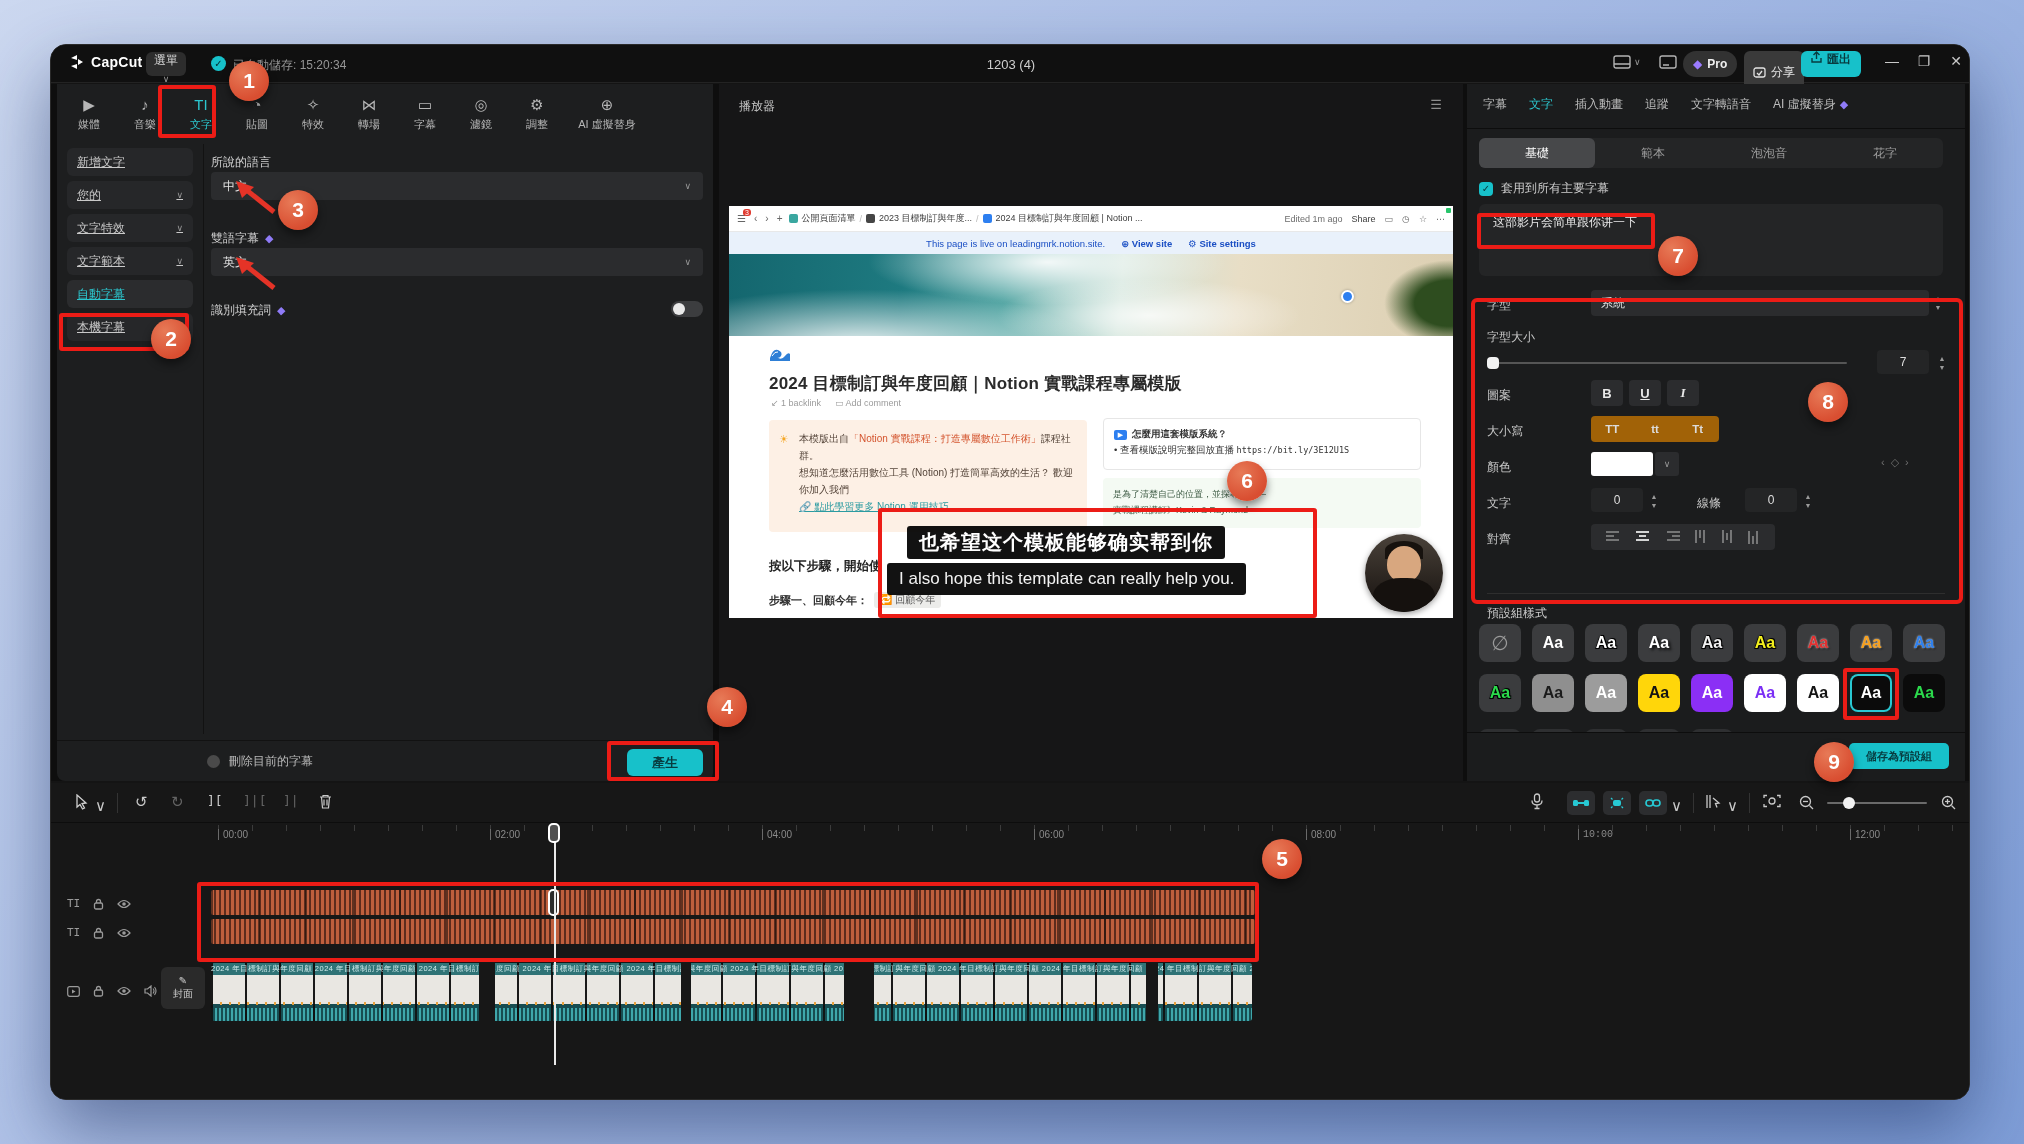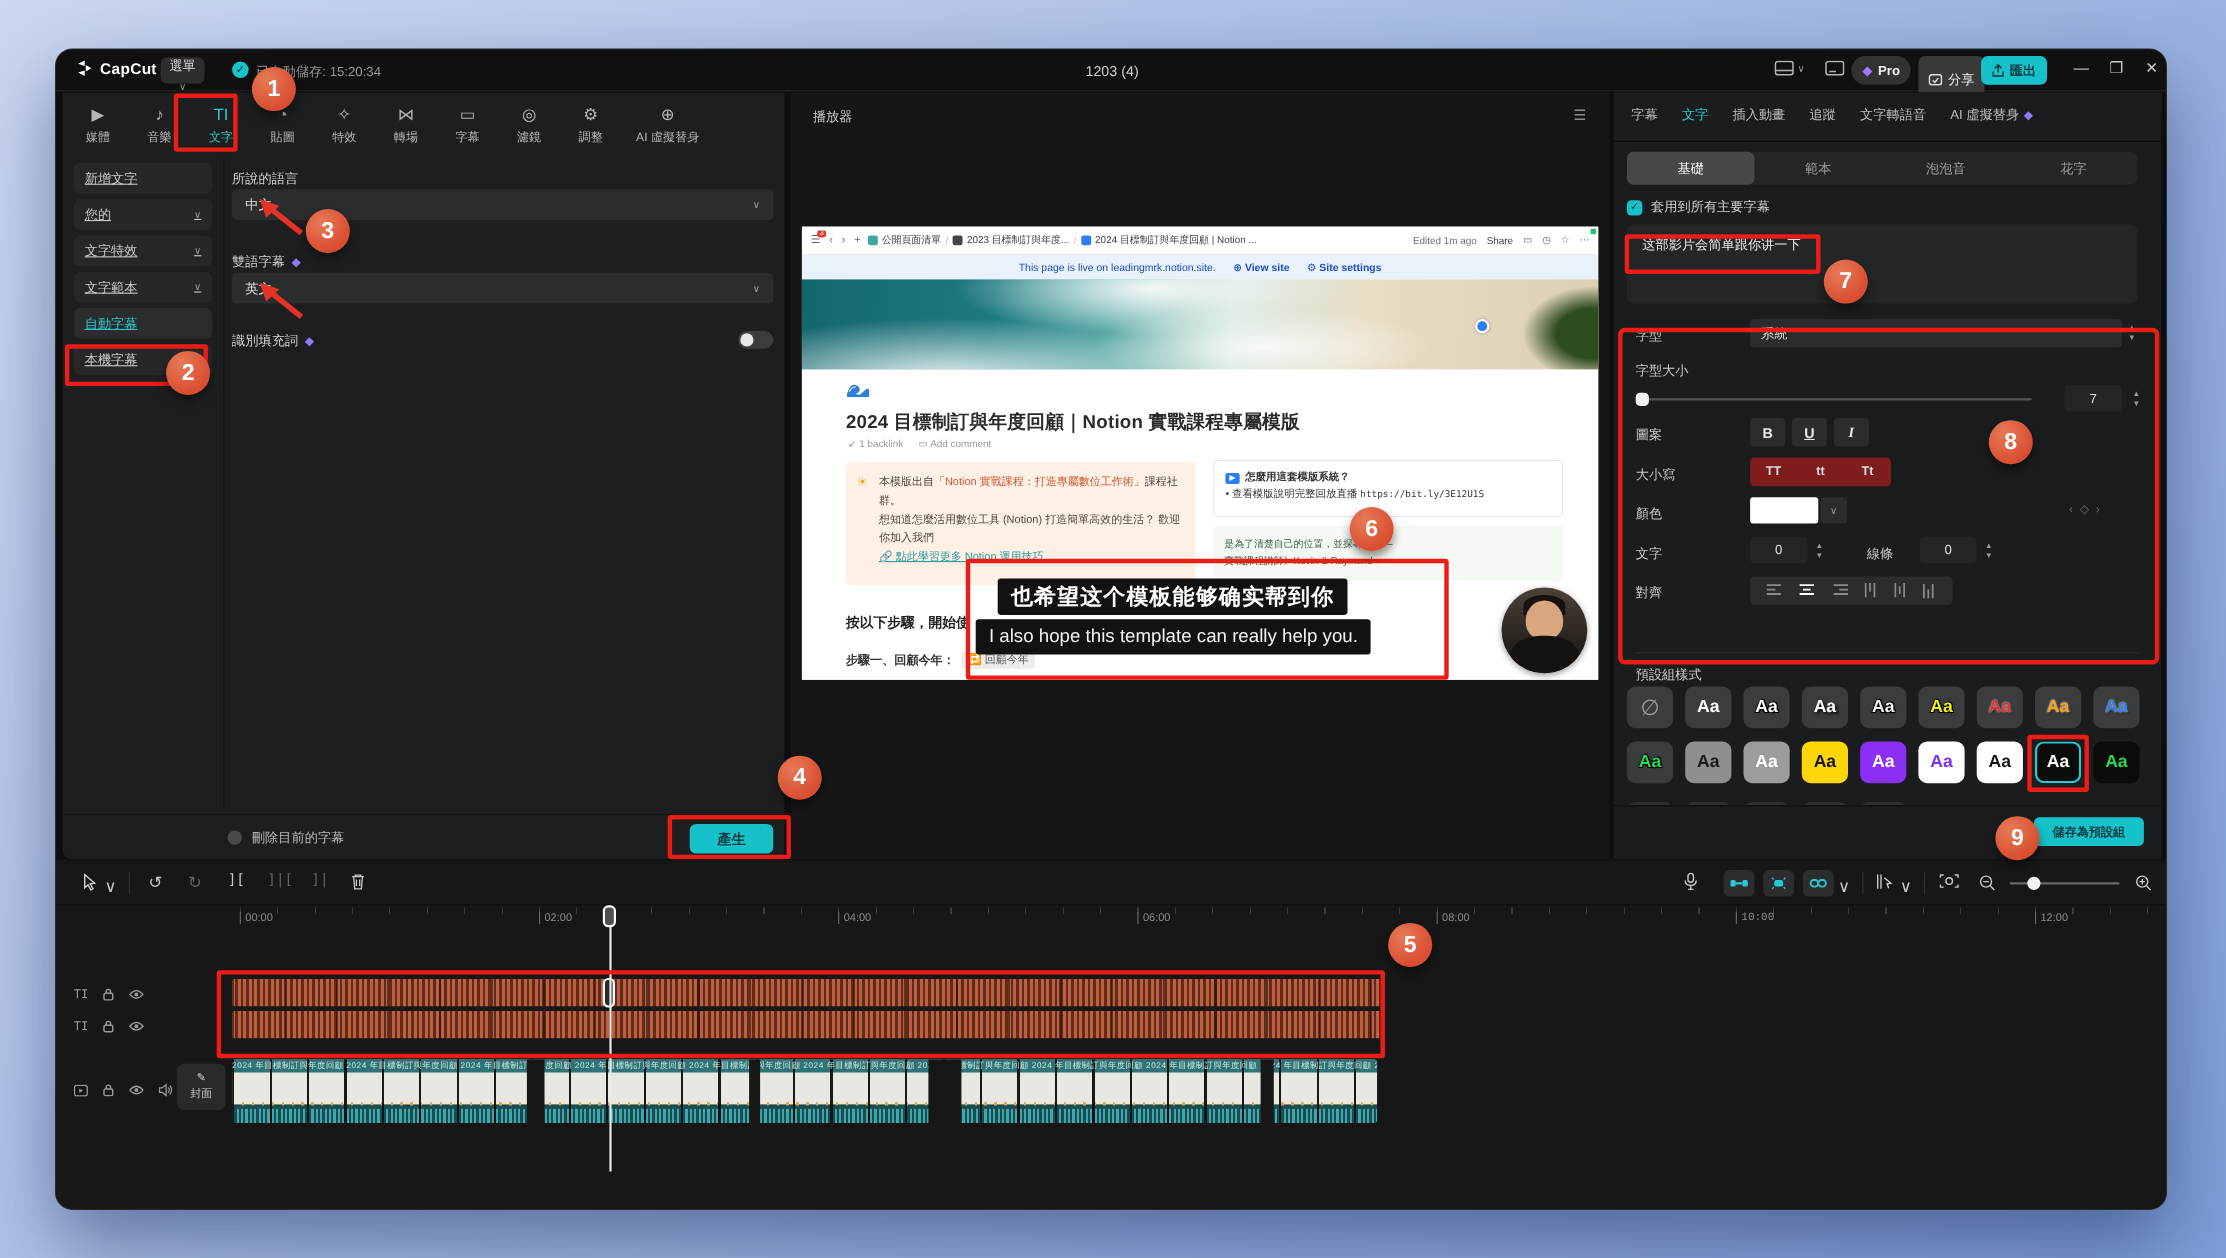--- a/index.html
+++ b/index.html
@@ -24,21 +24,21 @@
               color:#032b2e; font-size:10px; font-weight:bold; text-align:center; line-height:15px; }
   .save-text { position:absolute; left:182px; top:12px; color:#969696; font-size:12px; }
   .win-title { position:absolute; left:0; right:0; top:12px; text-align:center; color:#cfcfcf; font-size:13px; }
   .tb-icon { position:absolute; top:10px; color:#b4b4b4; font-size:13px; display:flex; align-items:center; gap:3px;}
   .pro-pill { position:absolute; left:1632px; top:6px; height:26px; padding:0 10px; background:#323232; border-radius:13px;
               display:flex; align-items:center; gap:5px; color:#f0f0f0; font-size:12px; font-weight:bold; }
   .diamond { color:#9b7bff; font-size:12px; }
   .share-pill { position:absolute; left:1693px; top:6px; height:42px; padding:0 9px; background:#3a3a3a; border-radius:6px;
                 display:flex; align-items:center; gap:5px; color:#e4e4e4; font-size:12px; }
   .export-pill { position:absolute; left:1750px; top:6px; height:26px; padding:0 10px; background:#17c1ca; border-radius:6px;
-                 display:flex; align-items:center; gap:5px; color:#073c40; font-size:12px; font-weight:bold; }
+                 display:flex; align-items:flex-start; gap:5px; color:#073c40; font-size:12px; font-weight:bold; }
   .winctl { position:absolute; top:8px; color:#c9c9c9; font-size:14px; width:22px; text-align:center; }
 
   
   #main { position:absolute; left:0; top:39px; width:1920px; height:697px; background:#0e0e0e; }
   #left-panel { position:absolute; left:6px; top:0; width:656px; height:697px; background:#1d1e1f; border-radius:0 0 8px 8px; }
   #player-panel { position:absolute; left:668px; top:0; width:744px; height:697px; background:#161617; }
   #right-panel { position:absolute; left:1416px; top:0; width:498px; height:697px; background:#1b1c1d; }
 
   
   #toolbar-tabs { position:absolute; left:8px; top:6px; display:flex; gap:8px; }
@@ -148,21 +148,21 @@
   .iselect { position:absolute; left:124px; width:338px; height:26px; background:#2b2c2e; border-radius:4px; color:#dedede;
              font-size:12px; display:flex; align-items:center; padding:0 10px; }
   .stepper { position:absolute; width:18px; height:26px; display:flex; flex-direction:column; align-items:center;
              justify-content:center; color:#9a9a9a; font-size:7px; line-height:7px; gap:2px;}
   .slider-track { position:absolute; left:22px; width:358px; height:2px; background:#555; border-radius:1px;}
   .slider-knob { position:absolute; width:12px; height:12px; background:#f2f2f2; border-radius:4px; }
   .numbox { position:absolute; width:52px; height:24px; background:#242526; border-radius:4px; color:#dedede; font-size:12px;
             display:flex; align-items:center; justify-content:center; }
   .stylebtn { position:absolute; width:32px; height:26px; background:#2b2c2e; border-radius:4px; color:#e8e8e8; font-size:13px;
               font-weight:bold; display:flex; align-items:center; justify-content:center; }
-  .casegroup { position:absolute; left:124px; width:128px; height:26px; background:#7f1d1d; border-radius:4px; display:flex; }
+  .casegroup { position:absolute; left:124px; width:128px; height:26px; background:#a16207; border-radius:4px; display:flex; }
   .casegroup span { flex:1; color:#dcdcdc; font-size:11.5px; font-weight:bold; display:flex; align-items:center; justify-content:center;}
   .swatch { position:absolute; left:124px; width:62px; height:24px; background:#fff; border-radius:3px; }
   .swatch-chev { position:absolute; left:188px; width:24px; height:24px; background:#2b2c2e; border-radius:3px; color:#9a9a9a;
                  font-size:9px; display:flex; align-items:center; justify-content:center;}
   .keyf { position:absolute; left:414px; color:#6f6f6f; font-size:11px; letter-spacing:6px;}
   .aligngroup { position:absolute; left:124px; width:184px; height:26px; background:#2b2c2e; border-radius:4px;
                 display:flex; align-items:center; justify-content:space-evenly; }
   #insp-div2 { position:absolute; left:20px; top:509px; width:458px; height:1px; background:#2e2e2e; }
   .preset-label { position:absolute; left:20px; top:521px; color:#cfcfcf; font-size:12px; }
   .preset-row { position:absolute; left:12px; display:flex; gap:11px; }

